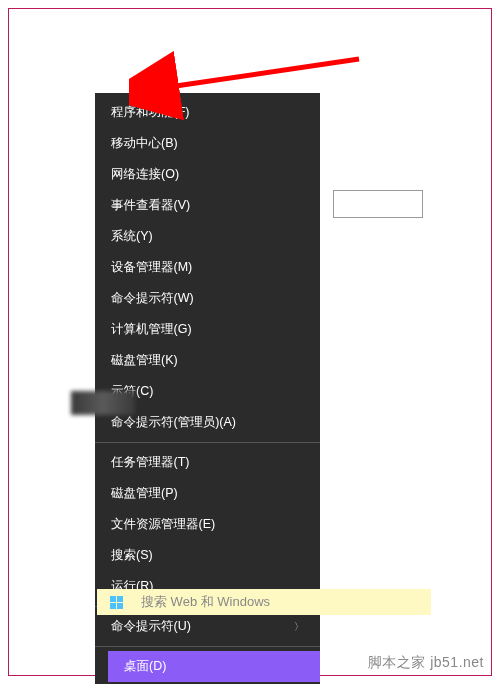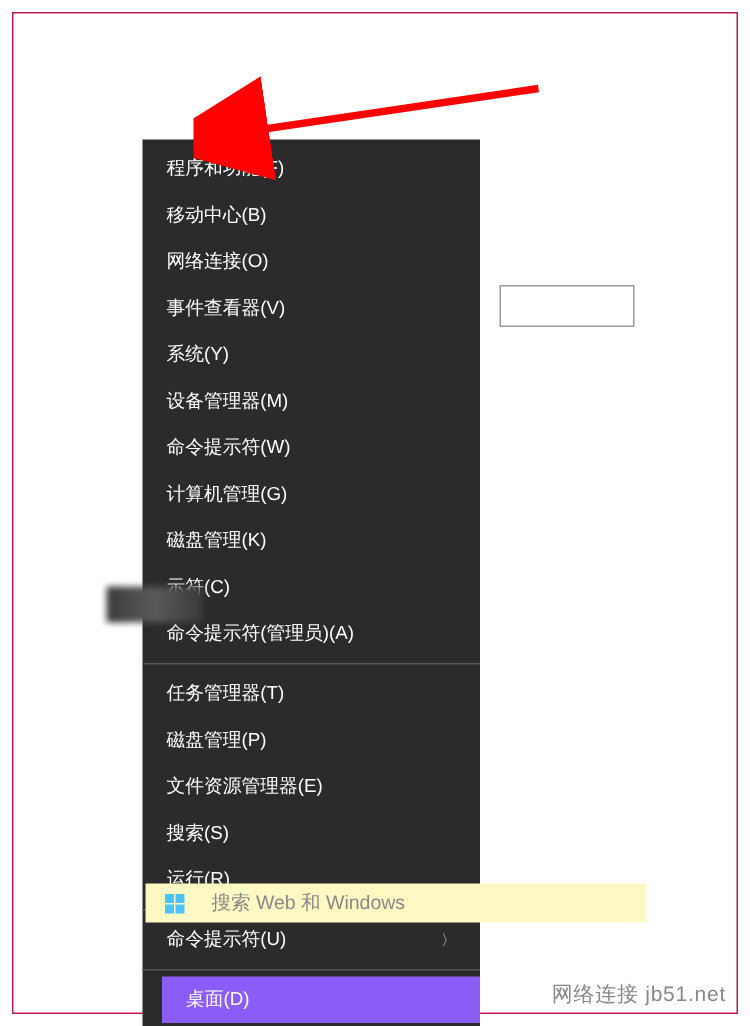--- a/index.html
+++ b/index.html
@@ -210,13 +210,13 @@
     <defs>
       <marker id="ahead" markerWidth="16" markerHeight="14" refX="2" refY="7" orient="auto">
         <polygon points="0,0 16,7 0,14" fill="#ff0000"></polygon>
       </marker>
     </defs>
     <line x1="230" y1="10" x2="40" y2="38" stroke="#ff0000" stroke-width="5" marker-end="url(#ahead)"></line>
   </svg>
 
 </div>
 
-<div class="watermark">网络连接 jb51.net</div>
+<div class="watermark">脚本之家 jb51.net</div>
 
 </body></html>

